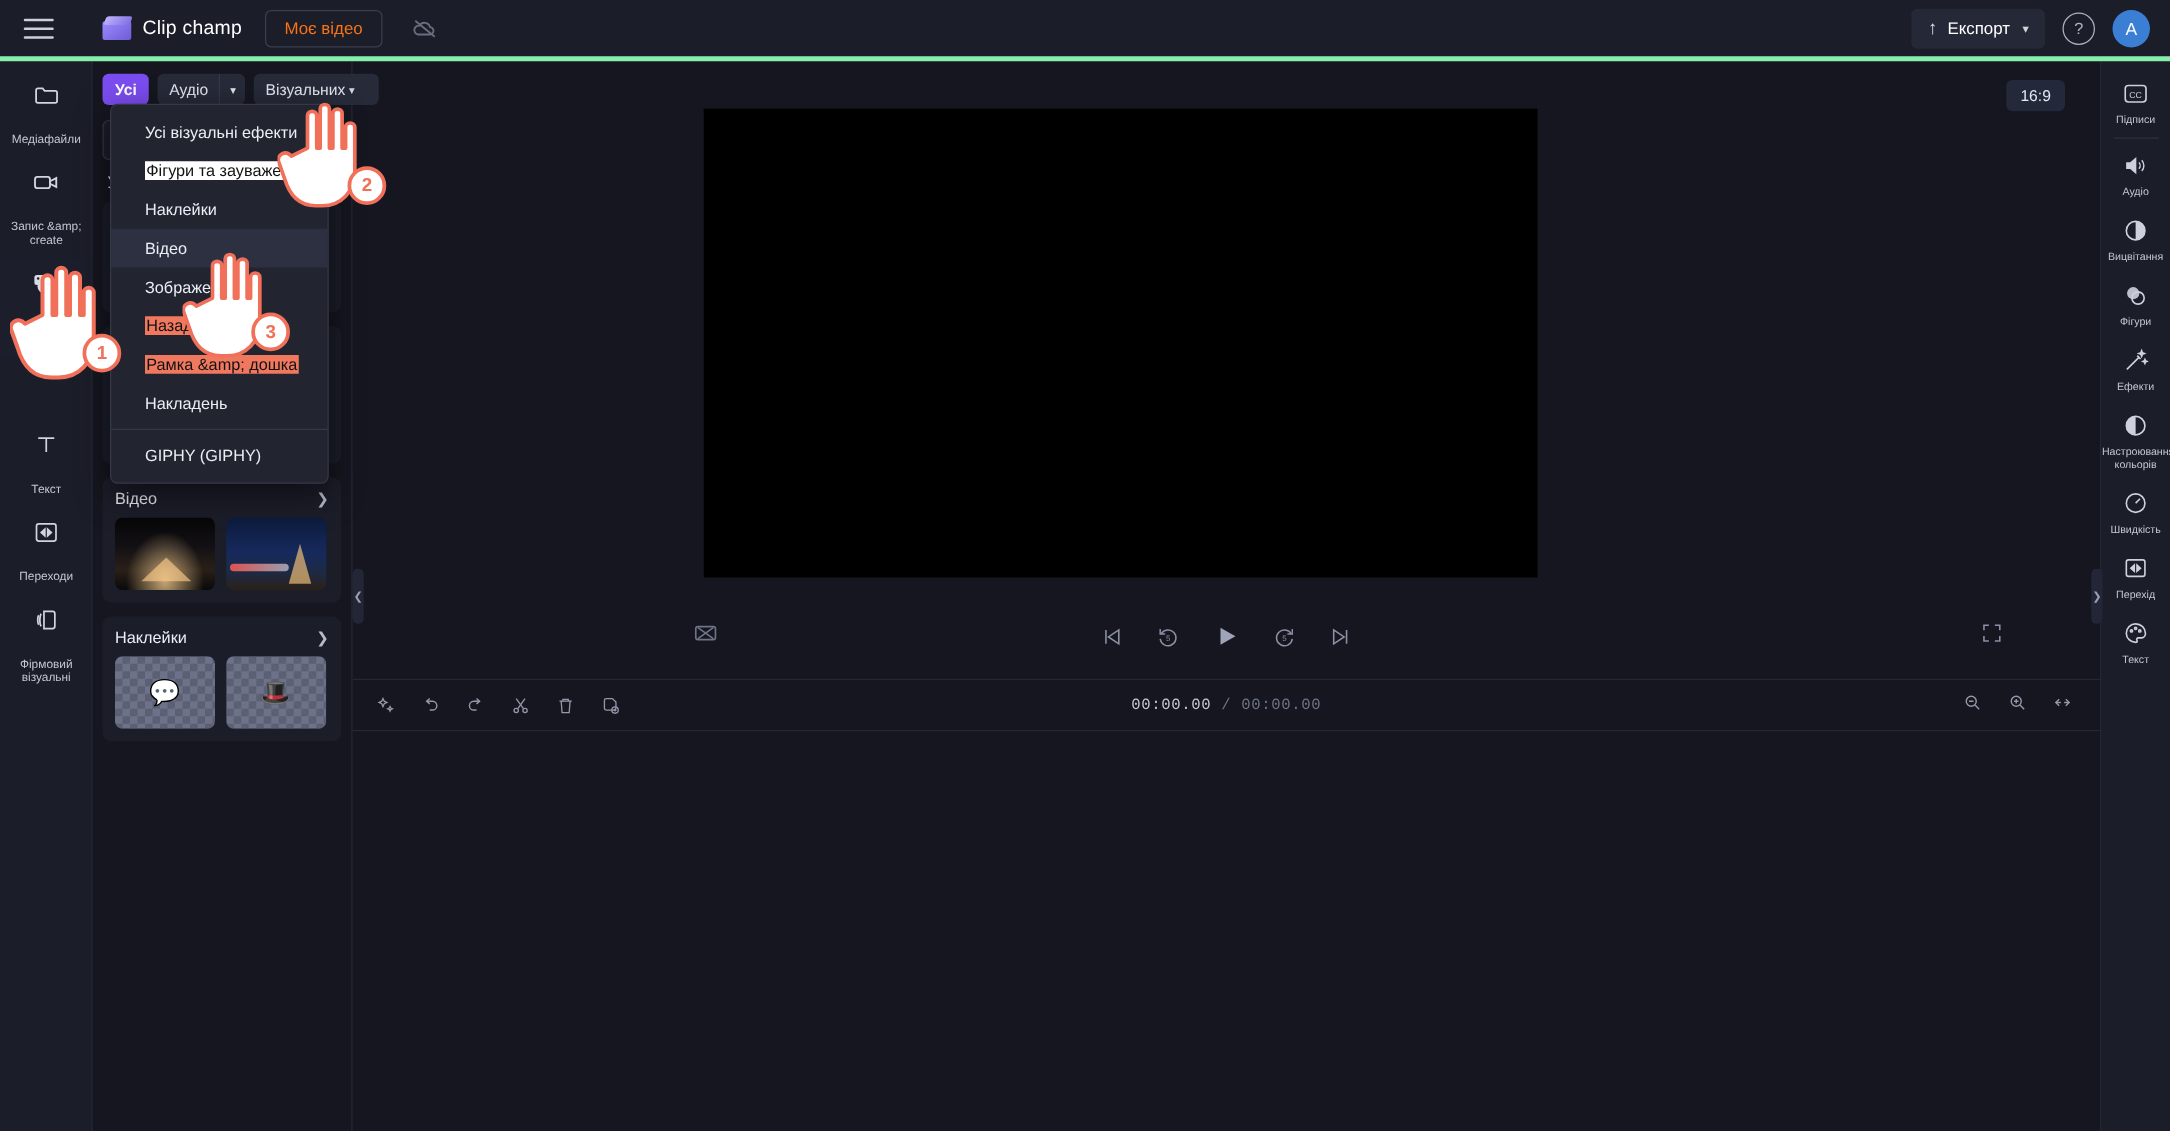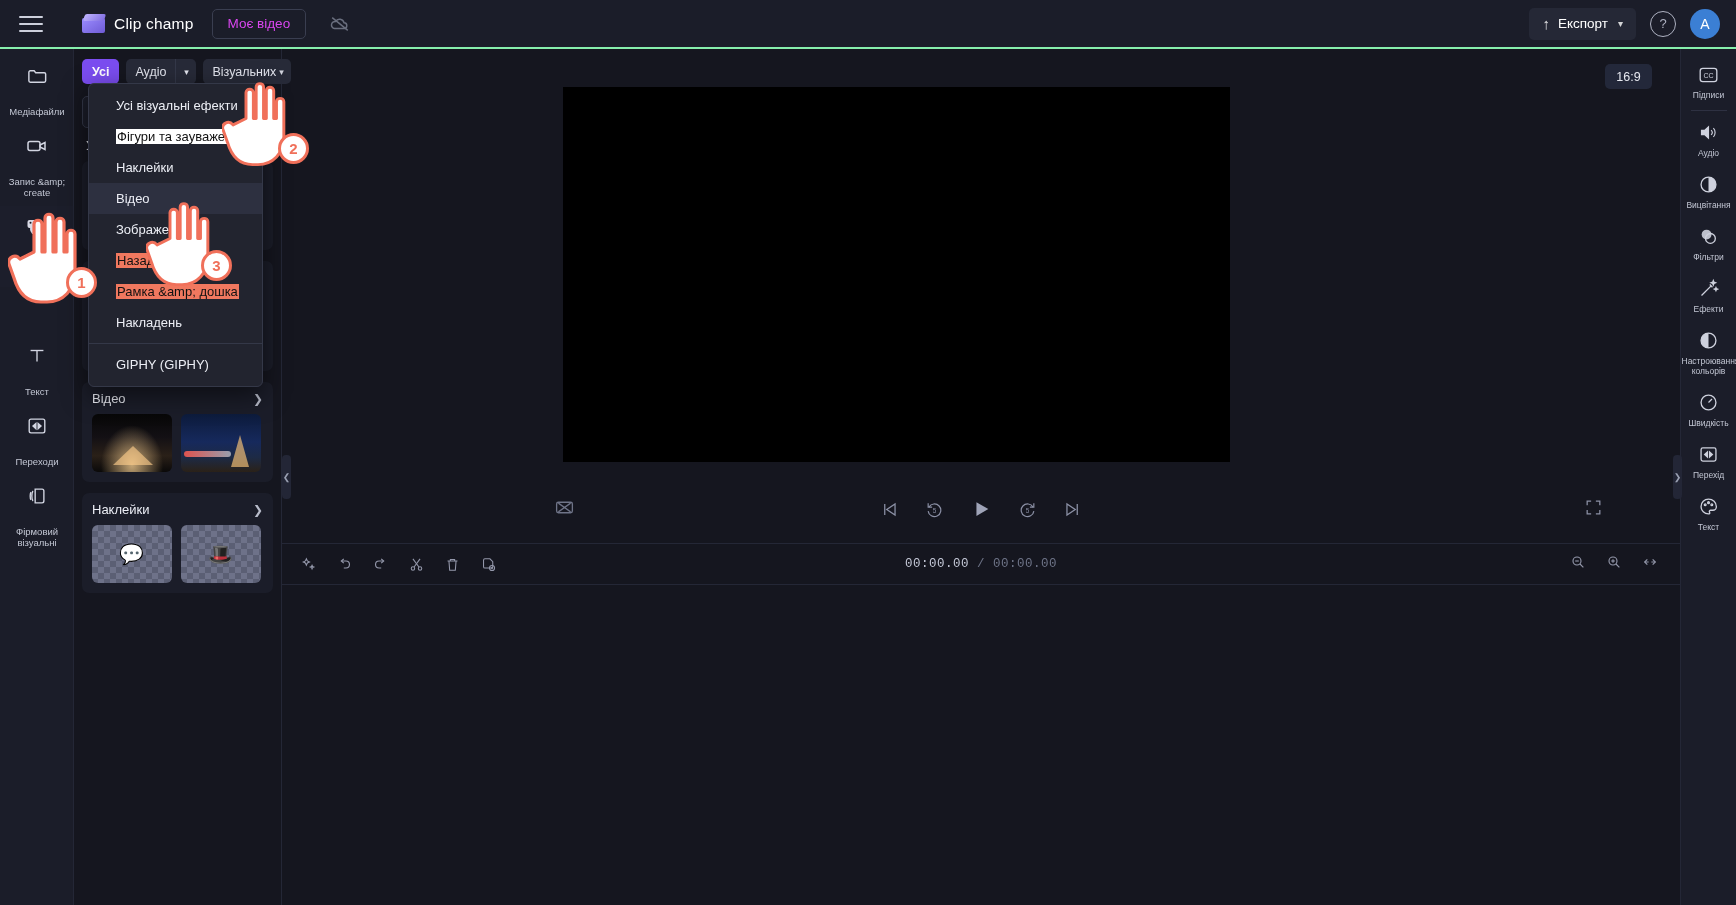--- a/index.html
+++ b/index.html
@@ -8,36 +8,36 @@
     background:#15161f;
     font-family:"Liberation Sans", sans-serif;
     color:#e8e9ee;
     -webkit-font-smoothing:antialiased;
   }
   .app { position:relative; width:1736px; height:905px; display:flex; flex-direction:column; }
 
   
   .topbar {
     height:49px; flex:0 0 49px; background:#1b1d29;
-    display:flex; align-items:center; border-bottom:2px solid #86efac;
+    display:flex; align-items:center; border-bottom:4px solid #86efac;
     position:relative; z-index:30;
   }
   .hamburger { width:62px; height:49px; display:flex; align-items:center; justify-content:center; cursor:pointer; }
   .hamburger .bars { width:24px; }
   .hamburger .bars i { display:block; height:2px; background:#cdd0dc; margin:5px 0; border-radius:1px; }
   .brand { display:flex; align-items:center; gap:9px; padding-left:20px; }
   .brand-logo { width:23px; height:20px; position:relative; }
   .brand-logo .b1 { position:absolute; left:0; top:4px; width:23px; height:15px; border-radius:2px;
       background:linear-gradient(145deg,#9b8cff,#6f5bd6); }
   .brand-logo .b2 { position:absolute; left:2px; top:0px; width:21px; height:7px; border-radius:2px;
       background:linear-gradient(120deg,#c0b5ff,#7f6ce0); transform:skewX(-18deg); }
   .brand-name { font-size:15.5px; color:#fff; letter-spacing:.2px; }
   .proj-chip {
     margin-left:18px; height:30px; padding:0 15px; display:flex; align-items:center;
-    border:1px solid #3a3e50; border-radius:5px; font-size:13.5px; color:#d946ef; background:transparent;
+    border:1px solid #3a3e50; border-radius:5px; font-size:13.5px; color:#f97316; background:transparent;
     cursor:pointer;
   }
   .cloud-off { margin-left:22px; width:24px; height:24px; opacity:.62; display:flex; align-items:center; justify-content:center; }
   .top-right { margin-left:auto; display:flex; align-items:center; gap:14px; padding-right:16px; }
   .export-btn {
     height:32px; display:flex; align-items:center; gap:8px; padding:0 13px;
     background:#252836; border-radius:5px; font-size:13.5px; color:#fff; cursor:pointer;
   }
   .export-btn .up { font-size:15px; opacity:.85; }
   .export-btn .cv { font-size:10px; opacity:.8; margin-left:2px; }
@@ -73,21 +73,21 @@
   .filterbar { display:flex; align-items:center; gap:7px; padding:10px 8px 8px 8px; position:relative; z-index:25; }
   .fchip {
     height:25px; display:flex; align-items:center; padding:0 10px; border-radius:5px;
     font-size:12.5px; color:#e3e5ee; background:#272a38; cursor:pointer; white-space:nowrap;
   }
   .fchip.on { background:#7b4df0; color:#fff; font-weight:bold; }
   .fchip.split { padding:0; display:flex; }
   .fchip.split .lbl { padding:0 9px; display:flex; align-items:center; height:25px; }
   .fchip.split .car { width:21px; display:flex; align-items:center; justify-content:center;
       border-left:1px solid #343849; font-size:9px; height:25px; }
-  .fchip.vis { padding:0 7px 0 9px; display:flex; align-items:center; gap:3px; }
+  .fchip.vis { padding:0 19px 0 9px; display:flex; align-items:center; gap:3px; }
   .fchip .caret { font-size:9px; opacity:.9; }
 
   .searchrow { padding:4px 8px 0; }
   .searchbox {
     height:32px; border:1px solid #333748; border-radius:5px; background:#1b1d29;
     display:flex; align-items:center; padding:0 9px; gap:7px; color:#8f94a6; font-size:12.5px;
   }
 
   .liblist { flex:1; overflow:hidden; padding:0 8px 10px; }
   .sec-title { font-size:13.5px; color:#e9eaf1; padding:10px 4px 8px; }
@@ -626,21 +626,21 @@
         <div class="rr-lbl">Вицвітання</div>
       </div>
 
       <div class="rr-item">
         <div class="rr-ico">
           <svg width="21" height="21" viewBox="0 0 24 24" fill="none" stroke="#ced1dd" stroke-width="1.5">
             <circle cx="9.8" cy="9.8" r="5.6" fill="#ced1dd" stroke="none" opacity=".9"></circle>
             <circle cx="14.2" cy="14.2" r="5.6"></circle>
           </svg>
         </div>
-        <div class="rr-lbl">Фільтри</div>
+        <div class="rr-lbl">Фігури</div>
       </div>
 
       <div class="rr-item">
         <div class="rr-ico">
           <svg width="21" height="21" viewBox="0 0 24 24" fill="none" stroke="#ced1dd" stroke-width="1.5">
             <line x1="4" y1="20" x2="15" y2="9"></line>
               <path d="M13.5 7.5l3 3"></path>
             <path d="M17.5 3l.7 1.8 1.8.7-1.8.7-.7 1.8-.7-1.8-1.8-.7 1.8-.7z" fill="#ced1dd"></path>
             <path d="M20.5 11l.5 1.2 1.2.5-1.2.5-.5 1.2-.5-1.2-1.2-.5 1.2-.5z" fill="#ced1dd"></path>
           </svg>

